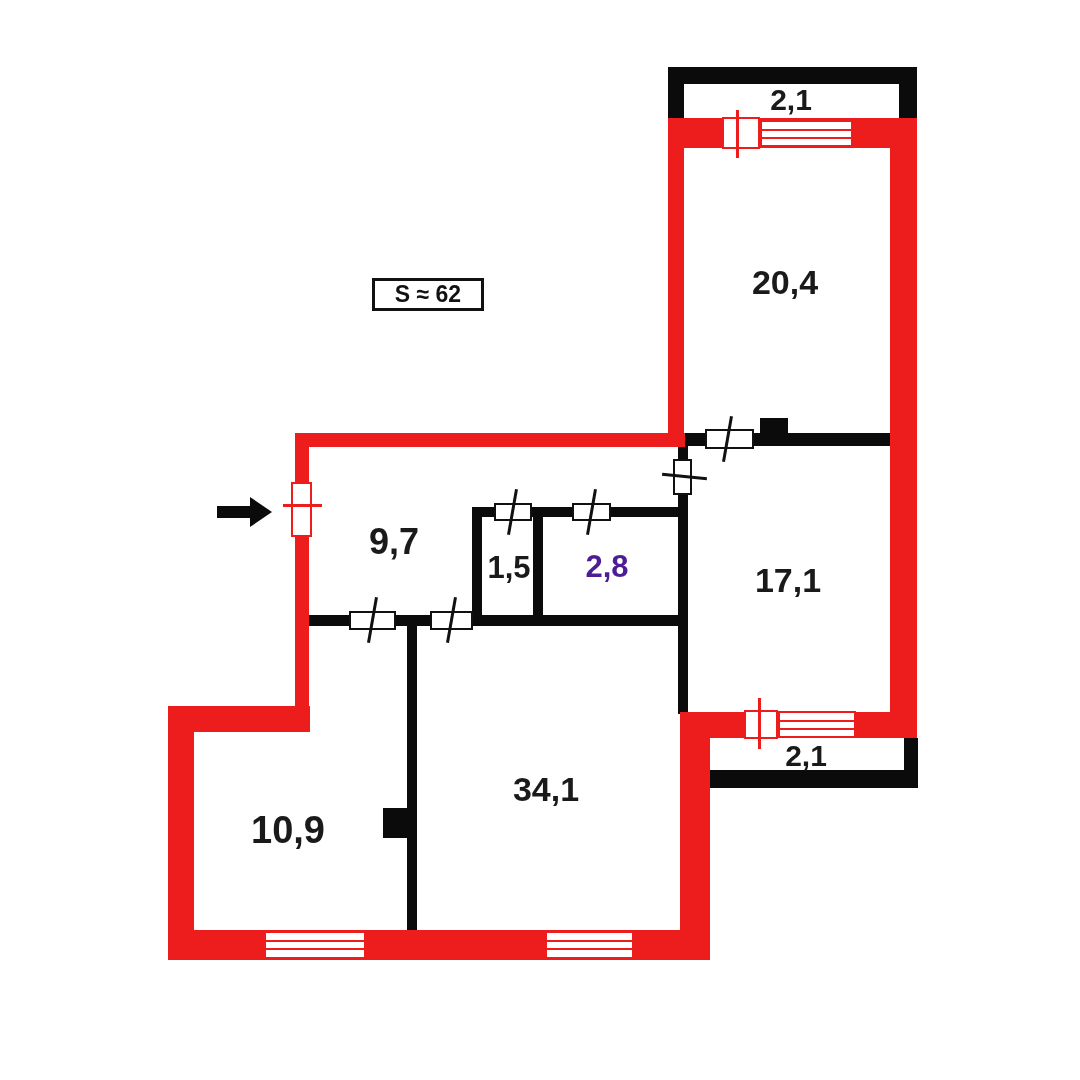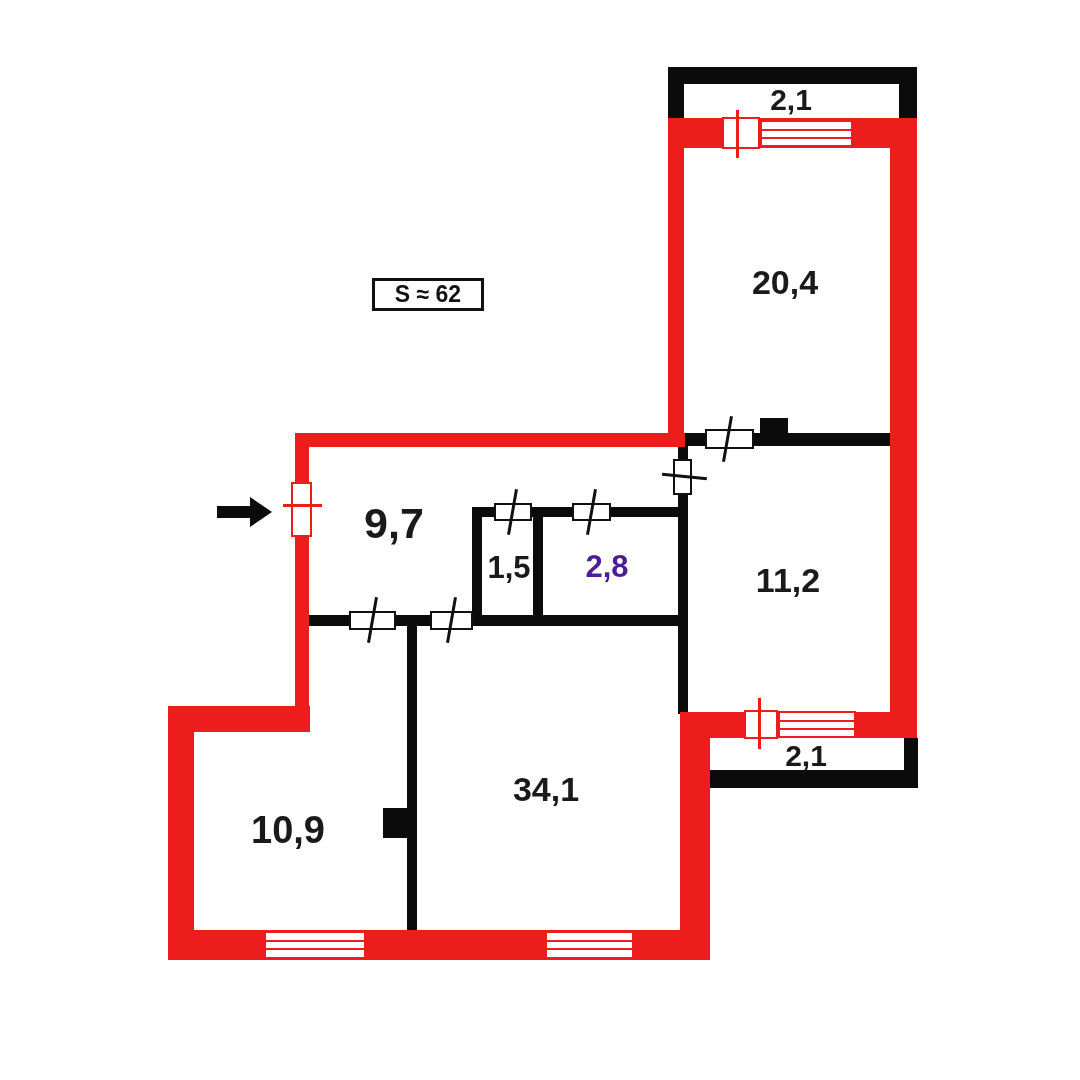--- a/index.html
+++ b/index.html
@@ -101,22 +101,22 @@
   <div class="tick" style="left:726px;top:416px;height:46px;"></div>
   <div class="tick-h" style="left:662px;top:475px;width:45px;"></div>
 
   <div class="arrow-body"></div>
   <div class="arrow-head"></div>
 
   <div class="area-badge">S ≈ 62</div>
 
   <div class="lbl" style="left:791px;top:100px;font-size:30px;">2,1</div>
   <div class="lbl" style="left:785px;top:282px;font-size:34px;">20,4</div>
-  <div class="lbl" style="left:788px;top:580px;font-size:34px;">11,2</div>
-  <div class="lbl" style="left:394px;top:523px;font-size:43px;">9,7</div>
+  <div class="lbl" style="left:788px;top:580px;font-size:34px;">17,1</div>
+  <div class="lbl" style="left:394px;top:542px;font-size:36px;">9,7</div>
   <div class="lbl" style="left:509px;top:568px;font-size:31px;">1,5</div>
   <div class="lbl muted" style="left:607px;top:567px;font-size:31px;">2,8</div>
   <div class="lbl" style="left:546px;top:789px;font-size:34px;">34,1</div>
   <div class="lbl" style="left:288px;top:830px;font-size:38px;">10,9</div>
   <div class="lbl" style="left:806px;top:756px;font-size:30px;">2,1</div>
 
 
 </div>
 
 </body></html>

